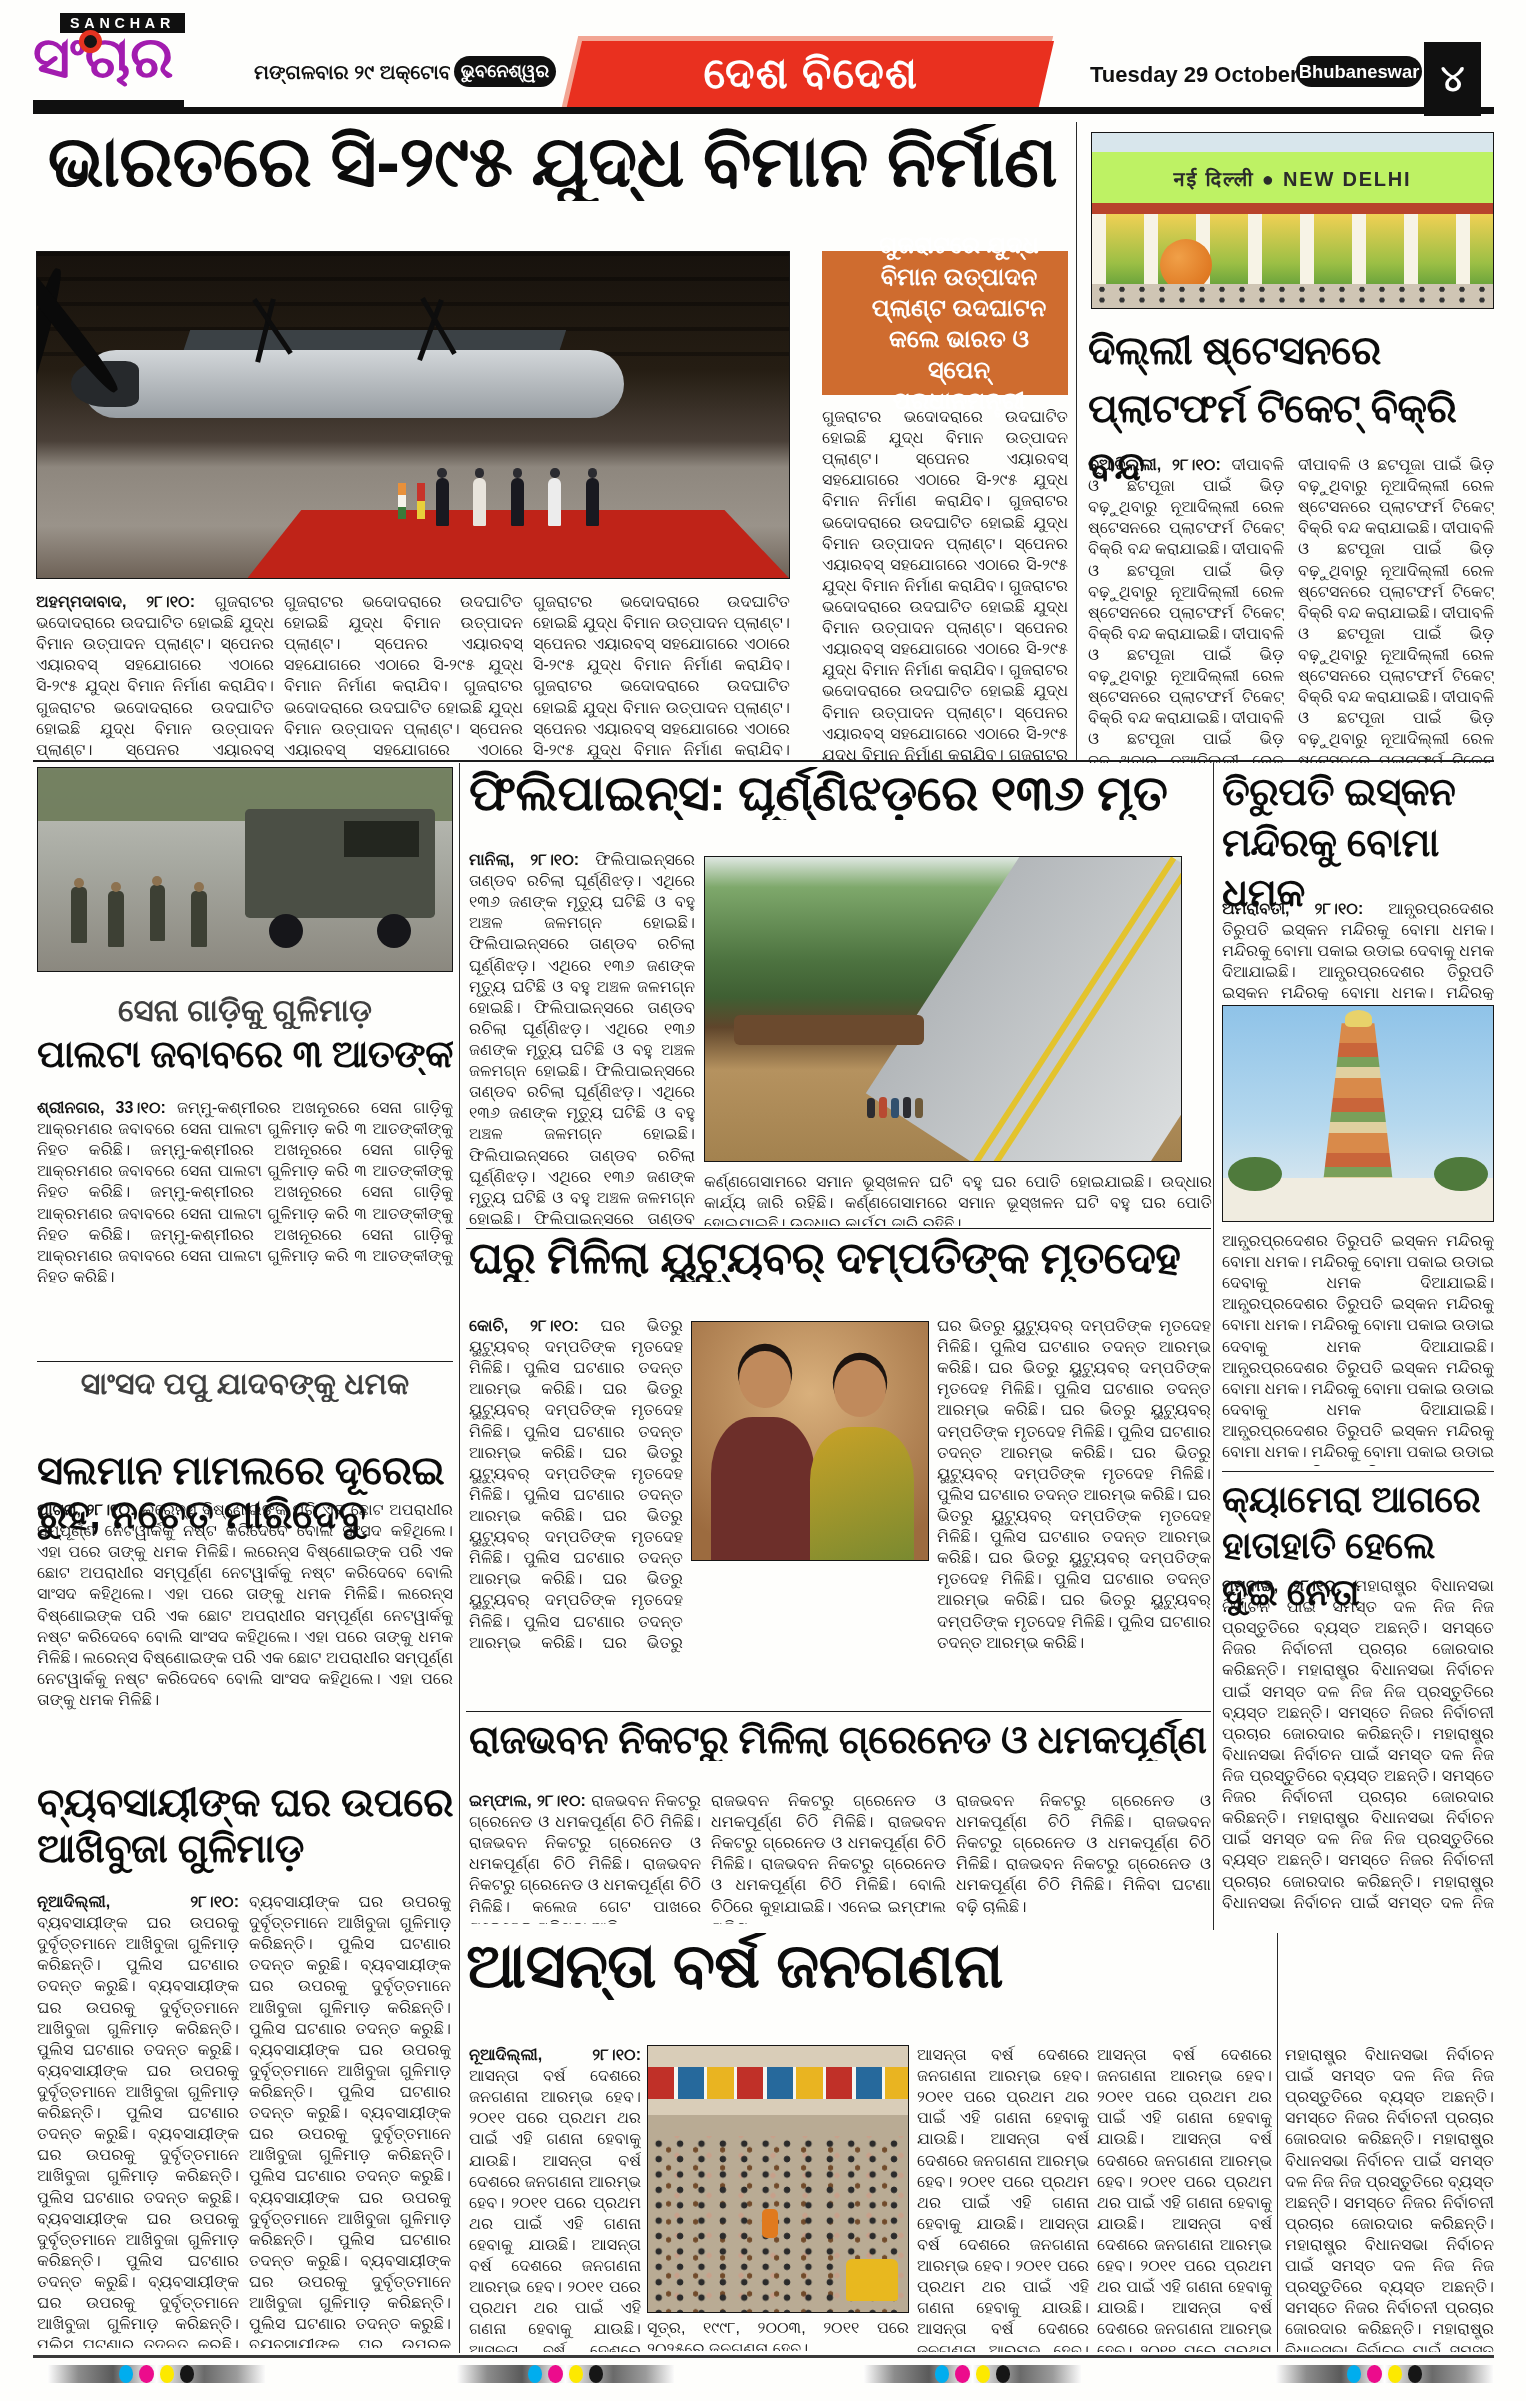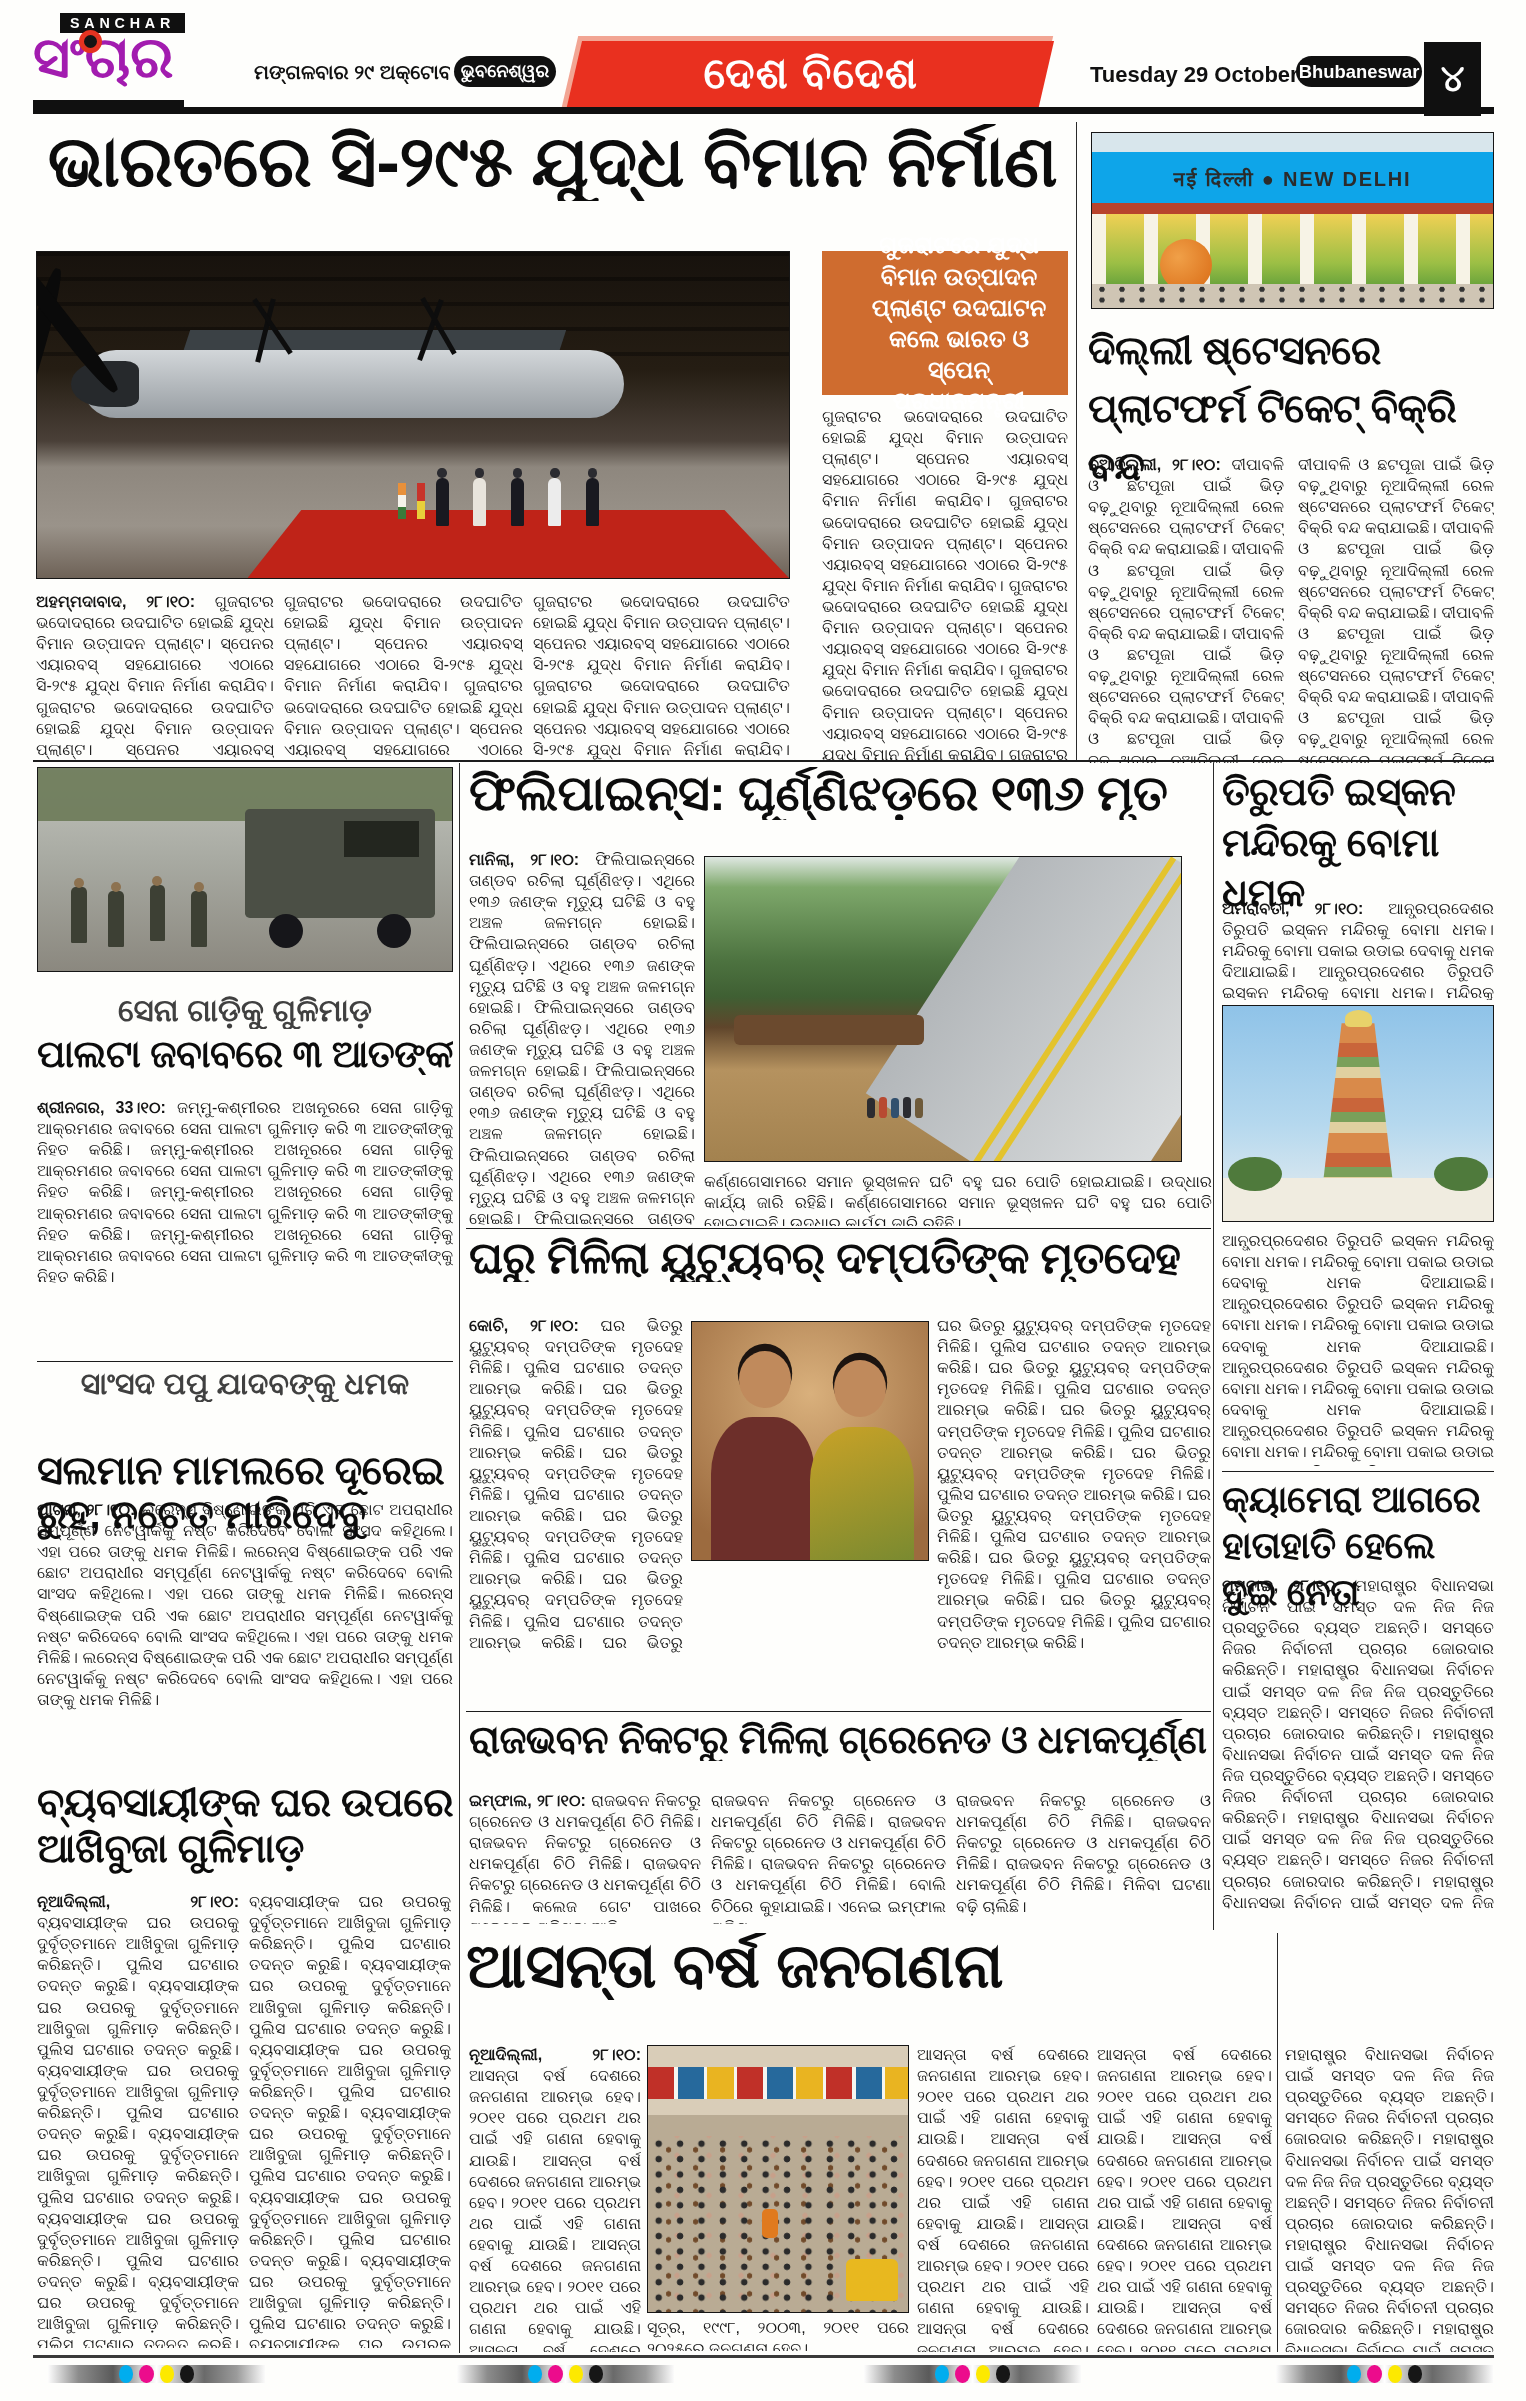--- a/index.html
+++ b/index.html
@@ -88,21 +88,21 @@
   <div class="abs body-txt" style="left:284px;top:591px;width:239px;height:171px;">
     <span>ଗୁଜରାଟର ଭଦୋଦରାରେ ଉଦଘାଟିତ ହୋଇଛି ଯୁଦ୍ଧ ବିମାନ ଉତ୍ପାଦନ ପ୍ଲାଣ୍ଟ। ସ୍ପେନର ଏୟାରବସ୍ ସହଯୋଗରେ ଏଠାରେ ସି-୨୯୫ ଯୁଦ୍ଧ ବିମାନ ନିର୍ମାଣ କରାଯିବ। ଗୁଜରାଟର ଭଦୋଦରାରେ ଉଦଘାଟିତ ହୋଇଛି ଯୁଦ୍ଧ ବିମାନ ଉତ୍ପାଦନ ପ୍ଲାଣ୍ଟ। ସ୍ପେନର ଏୟାରବସ୍ ସହଯୋଗରେ ଏଠାରେ ସି-୨୯୫ ଯୁଦ୍ଧ ବିମାନ ନିର୍ମାଣ କରାଯିବ। ଗୁଜରାଟର ଭଦୋଦରାରେ ଉଦଘାଟିତ ହୋଇଛି ଯୁଦ୍ଧ ବିମାନ ଉତ୍ପାଦନ ପ୍ଲାଣ୍ଟ। ସ୍ପେନର ଏୟାରବସ୍ ସହଯୋଗରେ ଏଠାରେ ସି-୨୯୫ ଯୁଦ୍ଧ ବିମାନ ନିର୍ମାଣ କରାଯିବ।</span>
   </div>
   <div class="abs body-txt" style="left:533px;top:591px;width:257px;height:171px;">
     <span>ଗୁଜରାଟର ଭଦୋଦରାରେ ଉଦଘାଟିତ ହୋଇଛି ଯୁଦ୍ଧ ବିମାନ ଉତ୍ପାଦନ ପ୍ଲାଣ୍ଟ। ସ୍ପେନର ଏୟାରବସ୍ ସହଯୋଗରେ ଏଠାରେ ସି-୨୯୫ ଯୁଦ୍ଧ ବିମାନ ନିର୍ମାଣ କରାଯିବ। ଗୁଜରାଟର ଭଦୋଦରାରେ ଉଦଘାଟିତ ହୋଇଛି ଯୁଦ୍ଧ ବିମାନ ଉତ୍ପାଦନ ପ୍ଲାଣ୍ଟ। ସ୍ପେନର ଏୟାରବସ୍ ସହଯୋଗରେ ଏଠାରେ ସି-୨୯୫ ଯୁଦ୍ଧ ବିମାନ ନିର୍ମାଣ କରାଯିବ। ଗୁଜରାଟର ଭଦୋଦରାରେ ଉଦଘାଟିତ ହୋଇଛି ଯୁଦ୍ଧ ବିମାନ ଉତ୍ପାଦନ ପ୍ଲାଣ୍ଟ। ସ୍ପେନର ଏୟାରବସ୍ ସହଯୋଗରେ ଏଠାରେ ସି-୨୯୫ ଯୁଦ୍ଧ ବିମାନ ନିର୍ମାଣ କରାଯିବ।</span>
   </div>
 
   <div class="vrule abs" style="left:1076px;top:122px;height:640px;"></div>
 
   <div class="abs photo" style="left:1091px;top:132px;width:403px;height:177px;background:#d8e6ec;">
-    <span class="abs nowrap" style="left:0;top:11%;width:100%;height:30%;background:#0ea5e9;display:flex;align-items:center;justify-content:center;font-size:20px;font-weight:800;color:#2b2b2b;letter-spacing:1.8px;">नई दिल्ली ● NEW DELHI</span>
+    <span class="abs nowrap" style="left:0;top:11%;width:100%;height:30%;background:#bef264;display:flex;align-items:center;justify-content:center;font-size:20px;font-weight:800;color:#2b2b2b;letter-spacing:1.8px;">नई दिल्ली ● NEW DELHI</span>
     <span class="abs" style="left:0;top:40%;width:100%;height:6%;background:#b8432c;"></span>
     <span class="abs" style="left:0;top:46%;width:100%;height:40%;background:linear-gradient(180deg,#f0d054,#9cbf45 70%,#6da53c);"></span>
     <span class="abs" style="left:0;top:46%;width:100%;height:40%;background:repeating-linear-gradient(90deg,#f7f3e6 0 14.3px,rgba(0,0,0,0) 14.3px 52px);"></span>
     <span class="abs" style="left:17%;bottom:10%;width:52px;height:52px;border-radius:50%;background:radial-gradient(circle at 35% 35%,#f0a048,#d96a14);"></span>
     <span class="abs" style="left:0;bottom:0;width:100%;height:14%;background:#cfc5b4;background-image:radial-gradient(circle 3px,#333 2.4px,transparent 3px);background-size:20px 10.7px;"></span>
   </div>
 
   <div class="abs hl" style="left:1088px;top:321px;width:407px;font-size:40px;line-height:1.45;">ଦିଲ୍ଲୀ ଷ୍ଟେସନରେ ପ୍ଲାଟଫର୍ମ ଟିକେଟ୍ ବିକ୍ରି ବନ୍ଦ</div>
   <div class="abs body-txt" style="left:1088px;top:454px;width:196px;height:309px;">
     <b>ନୂଆଦିଲ୍ଲୀ, ୨୮।୧୦:</b>

